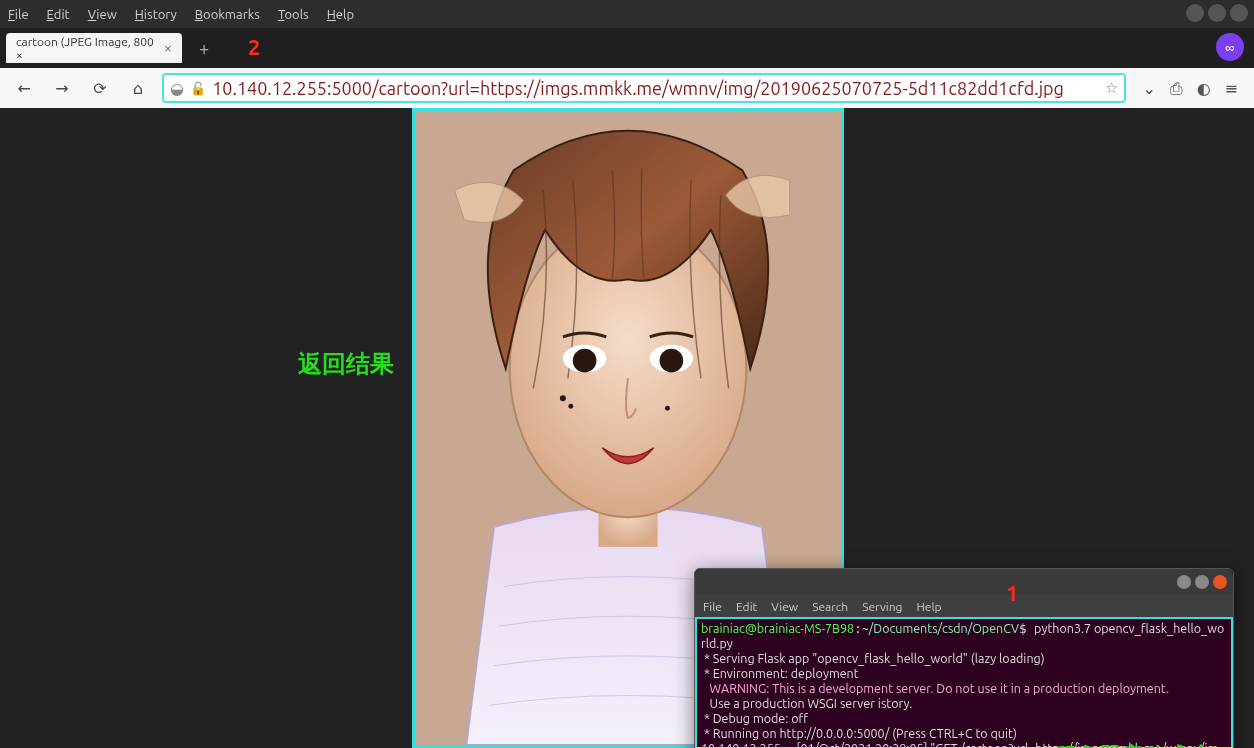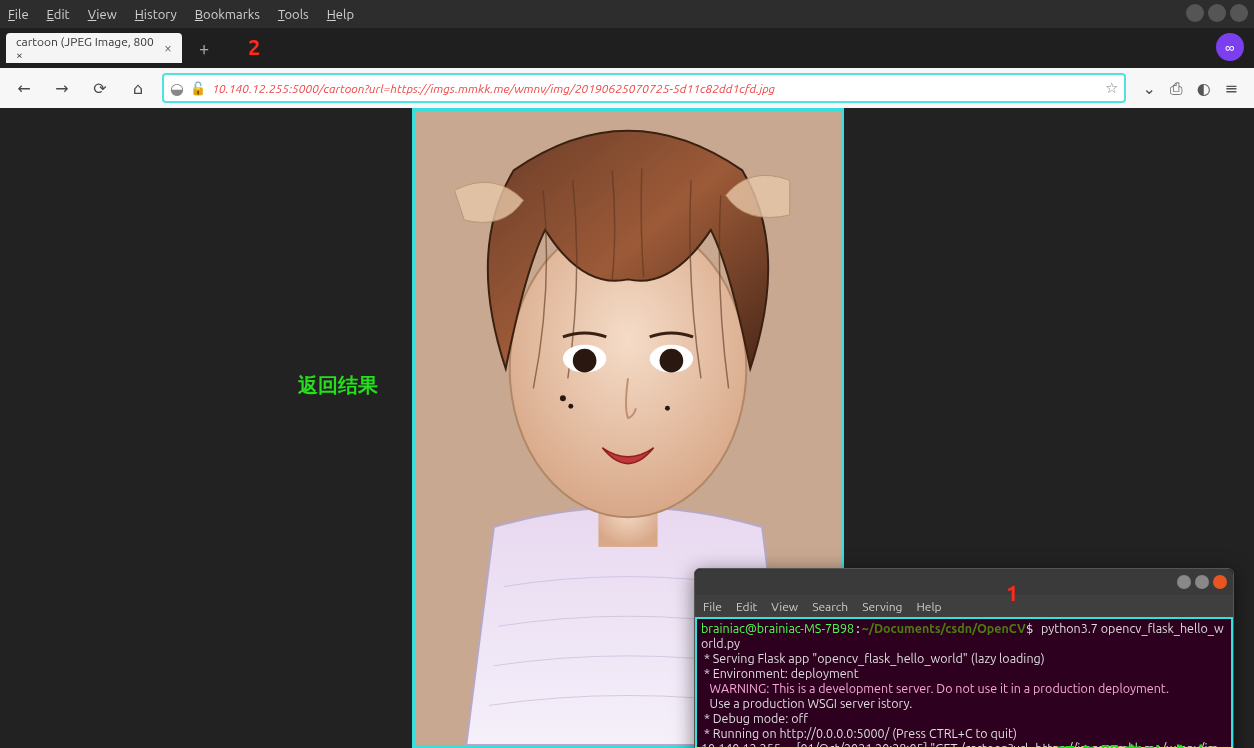--- a/index.html
+++ b/index.html
@@ -17,41 +17,41 @@
 .tab .close{font-size:14px;color:#666;cursor:pointer;}
 .newtab{width:28px;height:28px;display:flex;align-items:center;justify-content:center;color:#aaa;font-size:18px;margin-left:8px;cursor:pointer;}
 .anno2{position:absolute;left:248px;top:6px;color:#ff2a1a;font-weight:700;font-size:22px;}
 .ff-logo{position:absolute;right:10px;top:5px;width:28px;height:28px;border-radius:50%;background:#7b3ff0;display:flex;align-items:center;justify-content:center;color:#fff;font-size:16px;}
 
 
 .navbar{height:40px;background:#f7f7f7;display:flex;align-items:center;padding:0 10px;gap:10px;}
 .navbtn{width:28px;height:28px;display:flex;align-items:center;justify-content:center;color:#4a4a4a;font-size:16px;cursor:pointer;border-radius:4px;}
 .urlwrap{flex:1;display:flex;align-items:center;height:30px;border:2px solid #4fe3e0;border-radius:4px;background:#fff;padding:0 6px;gap:6px;}
 .urlwrap .lock{color:#d23;font-size:13px;}
-.urlwrap input{flex:1;border:none;outline:none;font-size:12px;color:#ef4444;background:transparent;font-style:italic;}
+.urlwrap input{flex:1;border:none;outline:none;font-size:18px;color:#7f1d1d;background:transparent;}
 .urlwrap .star{color:#888;font-size:15px;}
 .righticons{display:flex;gap:14px;align-items:center;color:#555;padding:0 6px;}
 .righticons span{font-size:16px;cursor:pointer;}
 
 
 .viewport{position:relative;height:640px;background:#222;}
 .imgplaceholder{position:absolute;left:412px;top:0;width:432px;height:640px;border:3px solid #37e0dd;background:linear-gradient(135deg,#c8a885 0%,#a87860 25%,#d8b8a0 50%,#e8d0c8 75%,#f0e8f0 100%);overflow:hidden;}
 .imgplaceholder svg{width:100%;height:100%;}
-.annoResult{position:absolute;left:298px;top:264px;color:#24e01a;font-weight:700;font-size:20px;}
+.annoResult{position:absolute;left:298px;top:240px;color:#24e01a;font-weight:700;font-size:24px;}
 
 
 .term{position:absolute;left:694px;top:460px;width:540px;height:288px;background:#2c001e;border:1px solid #555;border-radius:6px 6px 0 0;box-shadow:0 4px 20px rgba(0,0,0,.5);}
 .term-title{height:26px;background:#3a3a3a;border-radius:6px 6px 0 0;display:flex;align-items:center;justify-content:center;color:#ddd;font-size:12px;position:relative;}
 .term-title .ctrls{position:absolute;right:6px;display:flex;gap:4px;}
 .term-title .ctrls span{width:14px;height:14px;border-radius:50%;display:inline-block;}
 .tc-min{background:#888;} .tc-max{background:#888;} .tc-close{background:#e95420;}
 .term-menu{height:22px;background:#3f3f3f;display:flex;align-items:center;gap:14px;padding:0 8px;color:#ccc;font-size:12px;}
 .term-body{position:relative;height:240px;font-family:"DejaVu Sans Mono","Courier New",monospace;font-size:12.5px;line-height:15px;color:#ddd;padding:4px 6px;overflow:hidden;white-space:pre-wrap;word-break:break-all;}
 .term-body .prompt-user{color:#4dff4d;font-weight:400;}
-.term-body .prompt-path{color:#4d7c0f;font-weight:700;}
+.term-body .prompt-path{color:#86efac;font-weight:400;}
 .term-body .warn{color:#f9a8d4;}
 .box1{position:absolute;left:0;top:0;right:0;height:132px;border:2px solid #37e0dd;pointer-events:none;}
 .box2{position:absolute;left:0;top:130px;right:0;height:150px;border:2px solid #ffe600;pointer-events:none;}
 .anno1{position:absolute;left:1006px;top:472px;color:#ff2a1a;font-weight:700;font-size:22px;z-index:50;}
 .annoStart{position:absolute;right:24px;top:130px;color:#24e01a;font-weight:700;font-size:22px;z-index:40;}
 </style>
 </head>
 <body>
 
 <div class="menubar">

